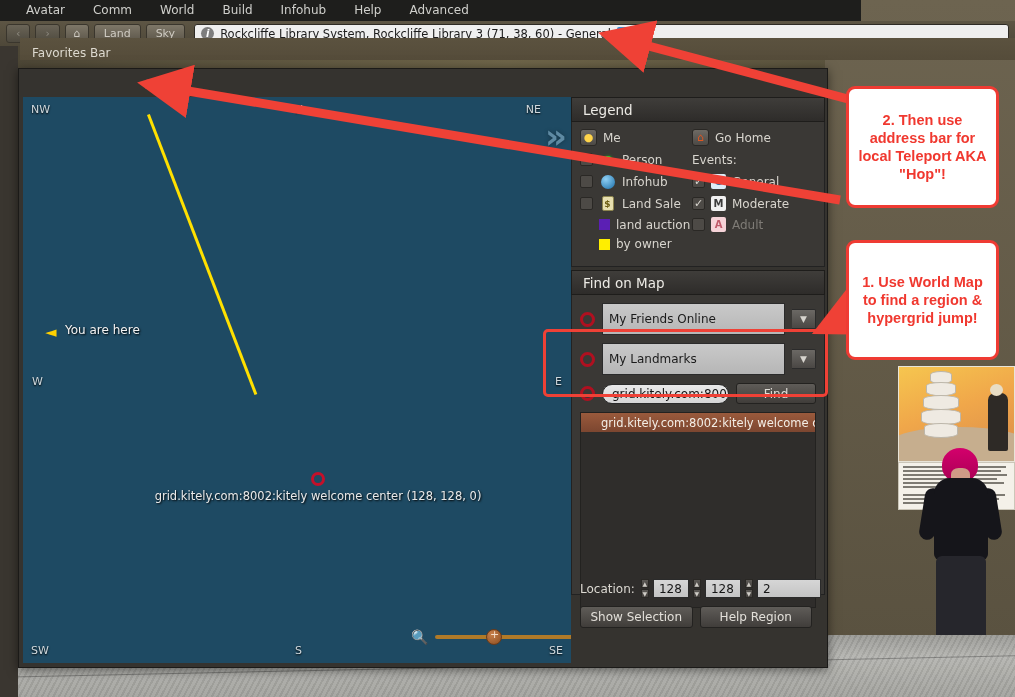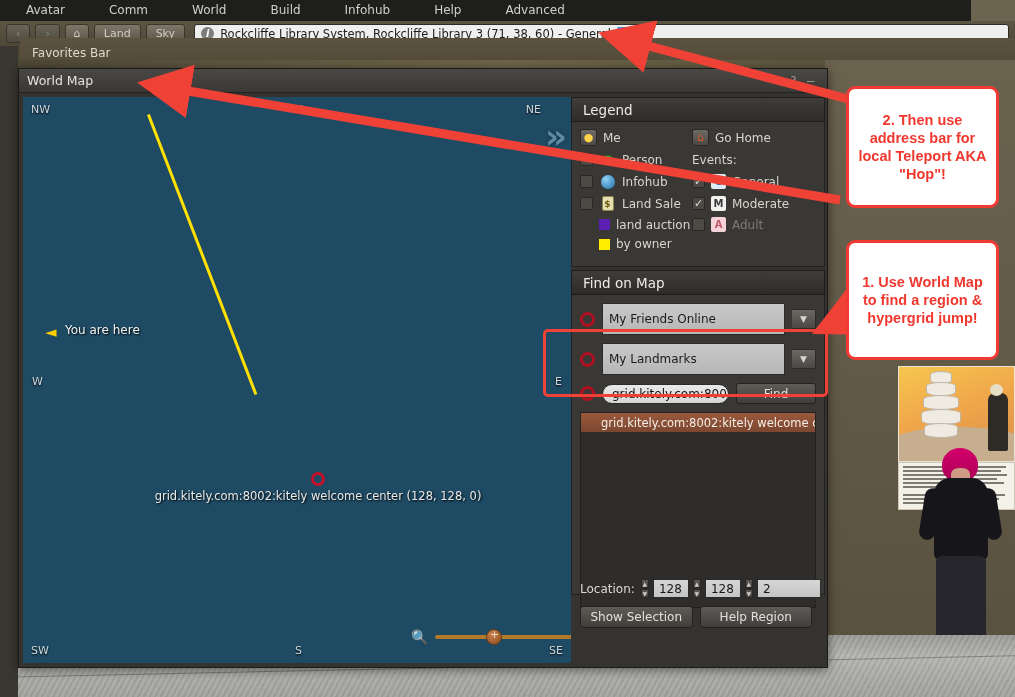--- a/index.html
+++ b/index.html
@@ -44,22 +44,22 @@
   .av{position:absolute;left:920px;top:448px;}
   .av-head{position:absolute;left:22px;top:0;width:36px;height:34px;background:#d35;border-radius:50% 50% 45% 45%;
      background:linear-gradient(#d4006c,#a80054);}
   .av-face{position:absolute;left:31px;top:20px;width:19px;height:16px;background:#cf9b86;border-radius:40%;}
   .av-body{position:absolute;left:14px;top:30px;width:54px;height:82px;background:#15151a;border-radius:16px 16px 6px 6px;}
   .av-armL{position:absolute;left:2px;top:40px;width:16px;height:52px;background:#15151a;border-radius:8px;transform:rotate(9deg);}
   .av-armR{position:absolute;left:63px;top:40px;width:16px;height:52px;background:#15151a;border-radius:8px;transform:rotate(-9deg);}
   .av-legs{position:absolute;left:16px;top:108px;width:50px;height:86px;background:#26262c;border-radius:6px 6px 3px 3px;}
 
   
-  #menubar{position:absolute;left:0;top:0;width:971px;height:21px;background:#1e1e1c;
-     display:flex;align-items:center;padding-left:12px;gap:16px;}
+  #menubar{position:absolute;left:0;top:0;width:861px;height:21px;background:#1e1e1c;
+     display:flex;align-items:center;padding-left:12px;gap:0;}
   #menubar .mi{color:#cfcfcb;font-size:12px;padding:0 14px;line-height:21px;cursor:default;}
 
   
   #navbar{position:absolute;left:0;top:21px;width:1015px;height:25px;
      background:linear-gradient(#5d5544,#4e4839);display:flex;align-items:center;padding:0 6px;gap:5px;}
   .navbtn{height:19px;min-width:24px;background:linear-gradient(#7e7768,#5b5549);
      border:1px solid #3a362d;border-radius:3px;color:#cfcbc2;font-size:11px;
      display:flex;align-items:center;justify-content:center;padding:0 9px;cursor:pointer;}
   .navbtn.dim{color:#8e8a80;background:linear-gradient(#6a6457,#4e4a3f);}
   .navbtn.home{padding:0 7px;}
@@ -231,25 +231,20 @@
     <div class="addr-txt">Rockcliffe Library System, Rockcliffe Library 3 (71, 38, 60) - General</div>
     <div class="addr-rating">G</div>
   </div>
 </div>
 
 <div id="favbar">
   <span>Favorites Bar</span>
 </div>
 
 <div id="worldmap">
-  <div id="wm-title">
-    <div class="t">World Map</div>
-    <div class="tb">?</div>
-    <div class="tb">−</div>
-  </div>
 
   <div id="mapcanvas">
     <div class="comp" style="left:8px;top:6px;">NW</div>
     <div class="comp" style="left:272px;top:6px;">N</div>
     <div class="comp" style="right:30px;top:6px;">NE</div>
     <div class="comp" style="left:9px;top:278px;">W</div>
     <div class="comp" style="right:9px;top:278px;">E</div>
     <div class="comp" style="left:8px;bottom:6px;">SW</div>
     <div class="comp" style="left:272px;bottom:6px;">S</div>
     <div class="comp" style="right:8px;bottom:6px;">SE</div>

